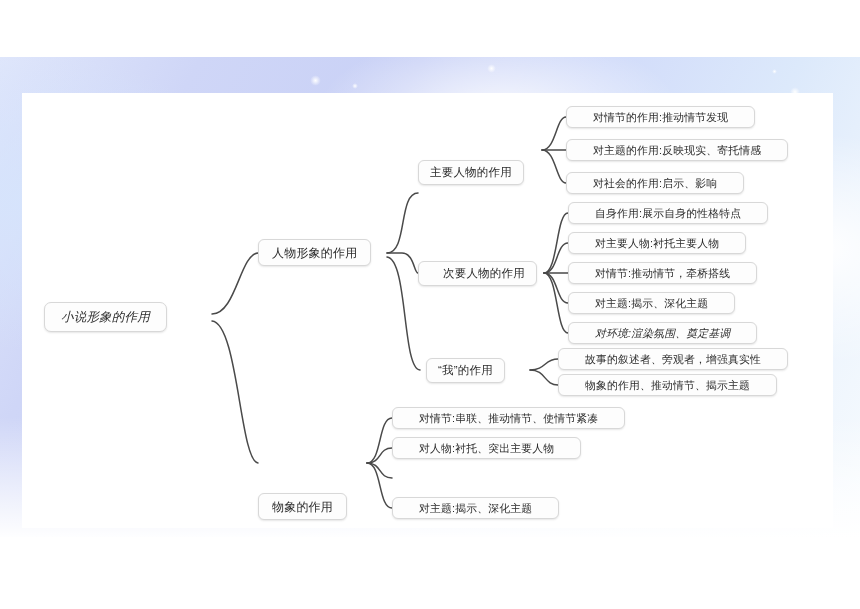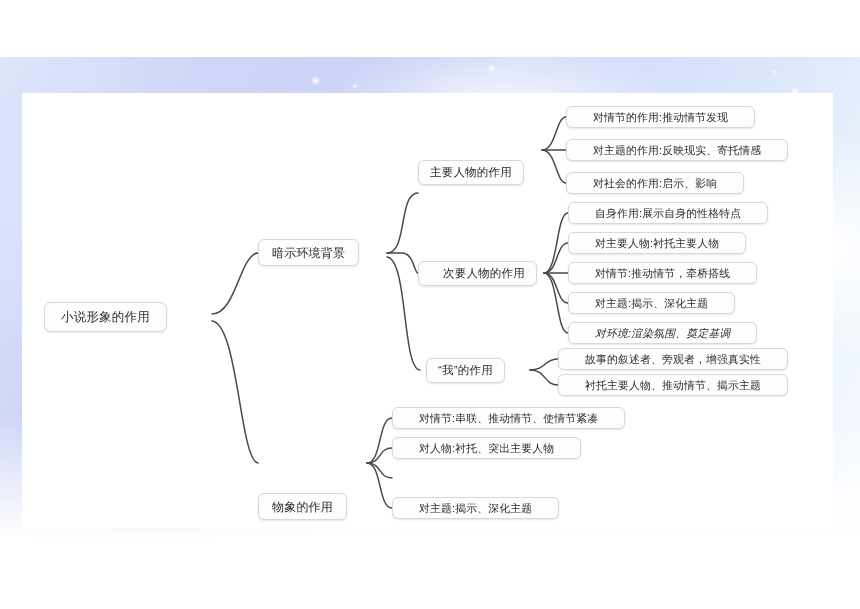--- a/index.html
+++ b/index.html
@@ -96,40 +96,40 @@
         <path d="M508,277 C524,277 522,266 536,266"></path>
         <path d="M508,277 C524,277 522,292 536,292"></path>
 
         <path d="M345,370 C360,370 356,325 370,325"></path>
         <path d="M345,370 C360,370 356,355 370,355"></path>
         <path d="M345,370 C360,370 356,385 370,385"></path>
         <path d="M345,370 C360,370 356,415 370,415"></path>
       </g>
     </svg>
 
-    <div class="node root" style="left:22px;top:209px;">小说形象的作用</div>
+    <div class="node root" style="left:22px;top:209px;font-style:italic;">小说形象的作用</div>
 
-    <div class="node lvl2" style="left:236px;top:146px;">暗示环境背景</div>
+    <div class="node lvl2" style="left:236px;top:146px;">人物形象的作用</div>
     <div class="node lvl2" style="left:236px;top:356px;margin-top:44px;">物象的作用</div>
 
     <div class="node lvl3" style="left:396px;top:47px;margin-top:20px;">主要人物的作用</div>
     <div class="node lvl3" style="left:396px;top:168px;padding-left:24px;">次要人物的作用</div>
     <div class="node lvl3" style="left:404px;top:265px;">“我”的作用</div>
 
     <div class="node leaf" style="left:544px;top:13px;">对情节的作用:推动情节发现</div>
     <div class="node leaf" style="left:544px;top:46px;text-align:right;">对主题的作用:反映现实、寄托情感</div>
     <div class="node leaf" style="left:546px;top:109px;">自身作用:展示自身的性格特点</div>
 
     <div class="node leaf" style="left:544px;top:79px;">对社会的作用:启示、影响</div>
     <div class="node leaf" style="left:546px;top:139px;">对主要人物:衬托主要人物</div>
     <div class="node leaf" style="left:546px;top:169px;">对情节:推动情节，牵桥搭线</div>
     <div class="node leaf" style="left:546px;top:199px;">对主题:揭示、深化主题</div>
     <div class="node leaf" style="left:546px;top:229px;font-style:italic;">对环境:渲染氛围、奠定基调</div>
 
     <div class="node leaf" style="left:536px;top:255px;">故事的叙述者、旁观者，增强真实性</div>
-    <div class="node leaf" style="left:536px;top:281px;">衬托主要人物、推动情节、揭示主题</div>
+    <div class="node leaf" style="left:536px;top:281px;">物象的作用、推动情节、揭示主题</div>
 
     <div class="node leaf" style="left:370px;top:314px;">对情节:串联、推动情节、使情节紧凑</div>
     <div class="node leaf" style="left:370px;top:344px;text-align:right;">对人物:衬托、突出主要人物</div>
     <div class="node leaf" style="left:370px;top:404px;">对主题:揭示、深化主题</div>
 
   </div>
 </div>
 
 </body></html>

